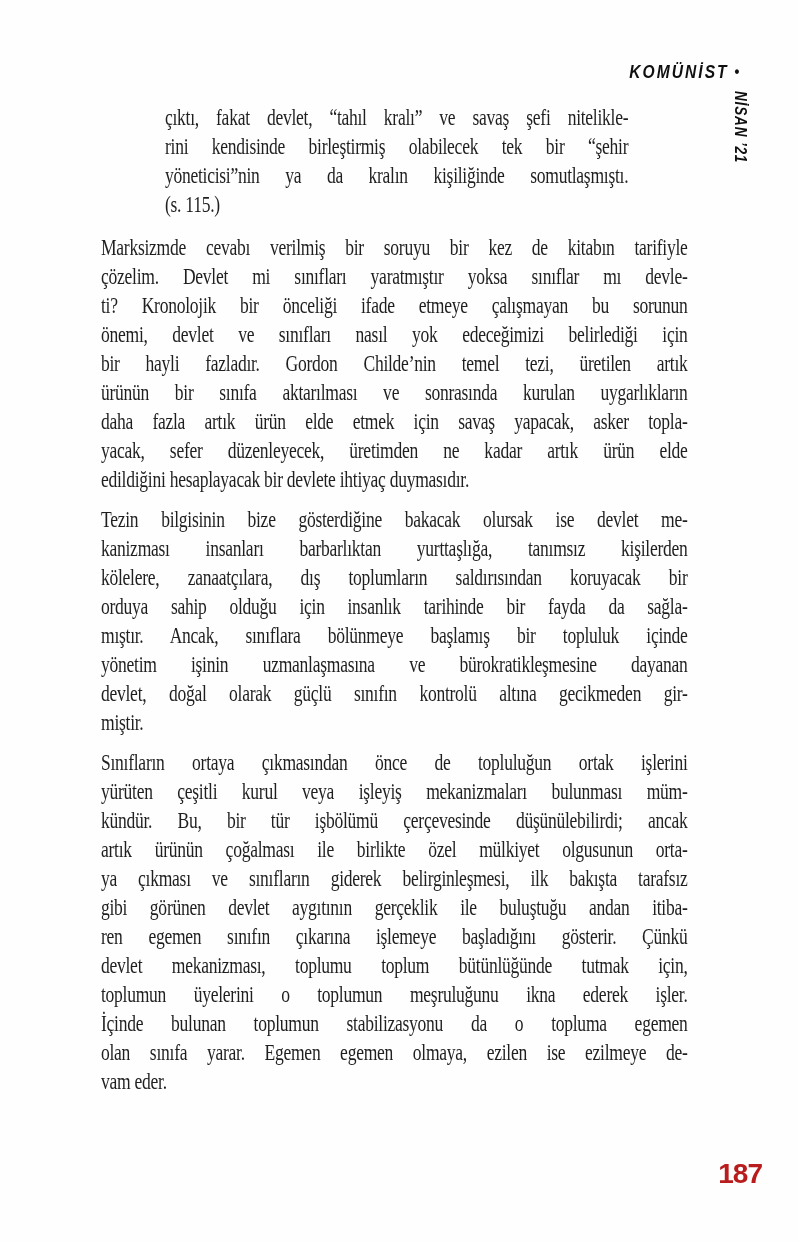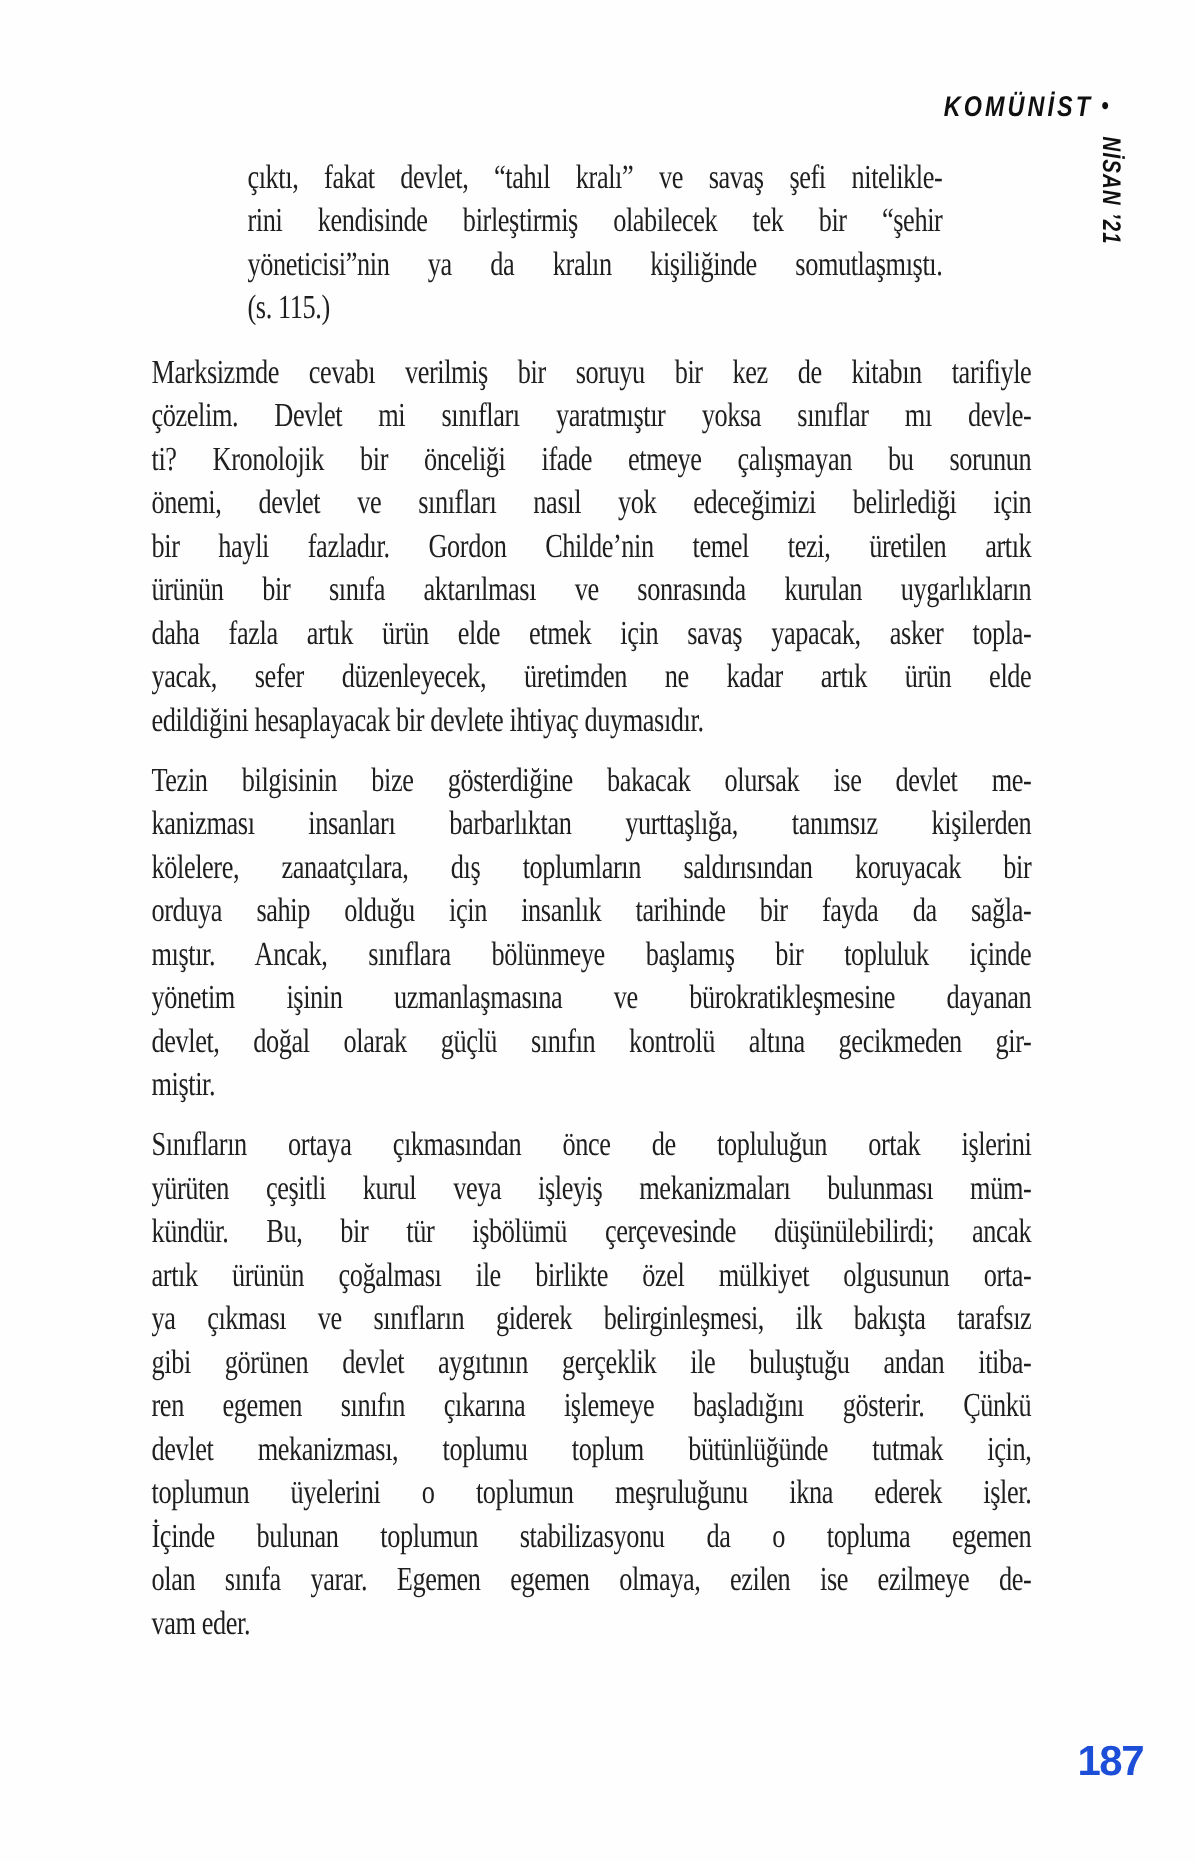--- a/index.html
+++ b/index.html
@@ -57,21 +57,21 @@
   .line:last-child {
     text-align:left;
     text-align-last:left;
   }
 
   
   .page-number {
     position:absolute; top:1160px; right:36px;
     font-family:"Liberation Sans", sans-serif;
     font-weight:700; font-size:28px; line-height:1;
-    letter-spacing:-1px; color:#1d4ed8;
+    letter-spacing:-1px; color:#b91c1c;
   }
 </style>
 </head>
 <body>
 
 <div class="running-header">
   <span>KOMÜNİST</span><span class="bullet">•</span>
 </div>
 
 <div class="issue-vertical">NİSAN ’21</div>

